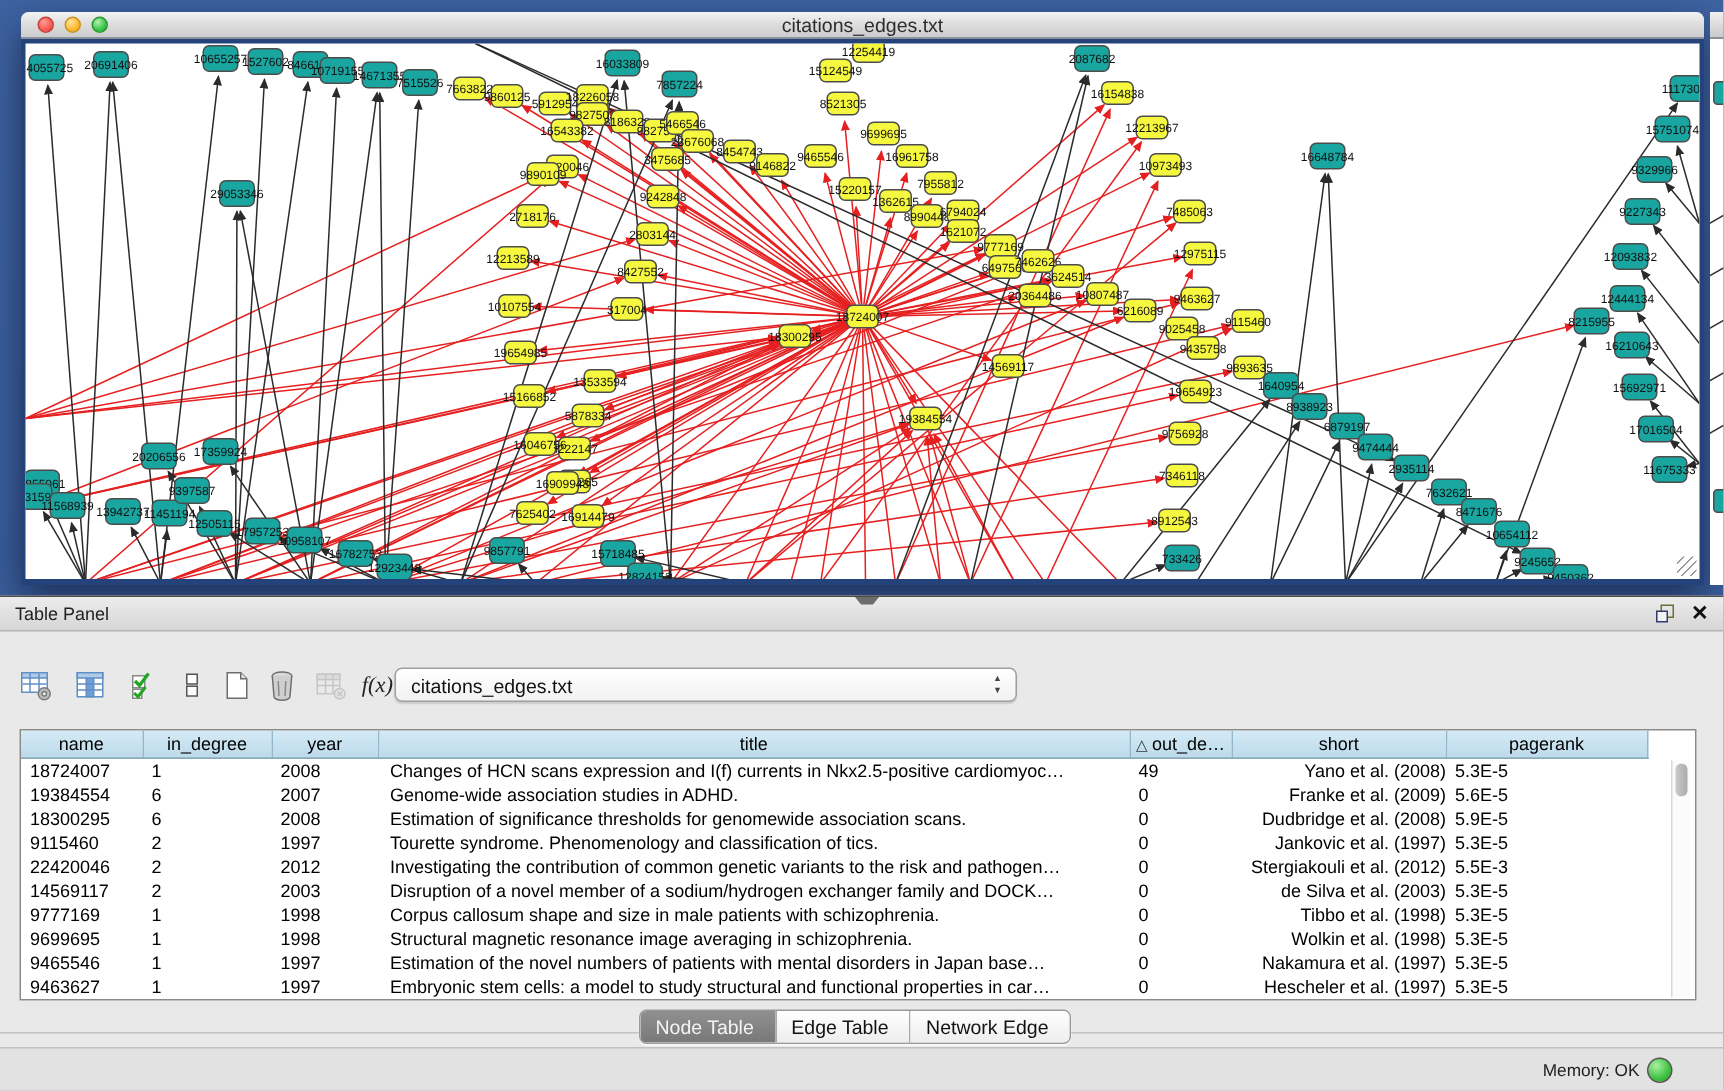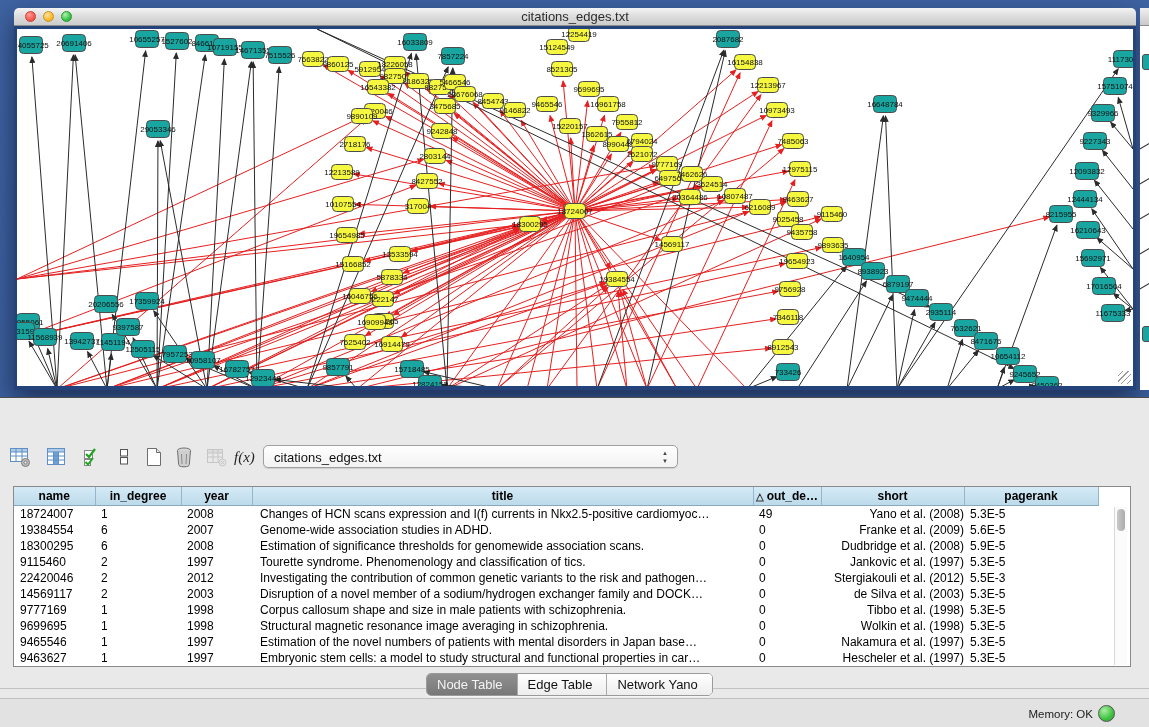--- a/index.html
+++ b/index.html
@@ -34,30 +34,30 @@
   .sl-line{position:absolute;width:14px;height:1px;background:#333;transform:rotate(-30deg)}
   
   #table-panel{position:absolute;left:0;top:397px;width:1149px;height:330px;background:#e9e9e9;border-top:1px solid #4c4c4c}
   #panel-header{height:22px;background:linear-gradient(180deg,#ececec,#d6d6d6);border-bottom:1px solid #b3b3b3;position:relative}
   #panel-title{position:absolute;left:10px;top:4px;font-size:12px;color:#222}
   #panel-grab{position:absolute;left:570px;top:0;width:8px;height:5px;border-left:4px solid transparent;border-right:4px solid transparent;border-top:5px solid #6d6d6d}
   #panel-float{position:absolute;right:32px;top:4px;width:14px;height:14px;cursor:default}
   #panel-close{position:absolute;right:10px;top:2px;font-size:14px;font-weight:bold;color:#111}
   
   #panel-toolbar{position:absolute;left:0;top:23px;width:100%;height:58px}
-  .tb-btn{position:absolute;top:22px;width:28px;height:28px;display:flex;align-items:center;justify-content:flex-start}
+  .tb-btn{position:absolute;top:22px;width:28px;height:28px;display:flex;align-items:center;justify-content:flex-end}
   #combo{position:absolute;left:263px;top:24px;width:415px;height:23px;box-sizing:border-box;
     background:linear-gradient(180deg,#ffffff,#f2f2f2);border:1px solid #9f9f9f;border-radius:5px;
     box-shadow:0 1px 1px rgba(0,0,0,.12);}
   #combo-value{position:absolute;left:10px;top:4px;font-size:13px;color:#111}
   #combo-stepper{position:absolute;right:7px;top:3px;width:10px;height:16px;font-size:6px;line-height:8px;color:#444;text-align:center}
   
   #table-wrap{position:absolute;left:13px;top:88px;width:1118px;height:181px;background:#fff;border:1px solid #8a8a8a;box-sizing:border-box;overflow:hidden}
   table{border-collapse:collapse;table-layout:fixed;width:1084px;font-size:12px;color:#000}
-  th{height:18px;font-weight:bold;font-size:12px;text-align:center;
+  th{height:18px;font-weight:normal;font-size:12px;text-align:center;
      background:linear-gradient(180deg,#d5eaf6,#bcdaea);border-right:1px solid #93b6ca;border-bottom:1px solid #8aa9bd;padding:0;overflow:hidden;white-space:nowrap}
   th:last-child{border-right:1px solid #93b6ca}
   td{height:16px;padding:0 0 0 6px;white-space:nowrap;overflow:hidden;border:none}
   td.c-short{text-align:right;padding:0}
   td.c-title{padding-left:8px}
   .sort-glyph{font-size:10px;color:#333;margin-right:3px}
   #vscroll{position:absolute;right:3px;top:20px;width:12px;height:158px;background:#fbfbfb;border-left:1px solid #d9d9d9}
   #vscroll .thumb{position:absolute;left:2px;top:2px;width:8px;height:22px;border-radius:5px;background:linear-gradient(90deg,#c9c9c9,#ababab)}
   
   #tab-divider{position:absolute;left:0;top:290px;width:100%;height:1px;background:#c2c2c2}
@@ -763,20 +763,31 @@
     <div class="sl-line" style="top:120px;left:-3px"></div>
     <div class="sl-line" style="top:155px;left:-3px"></div>
     <div class="sl-line" style="top:190px;left:-3px"></div>
     <div class="sl-line" style="top:225px;left:-3px"></div>
     <div class="sl-line" style="top:260px;left:-3px"></div>
     <div class="sl-node" style="top:300px;left:2px"></div>
   </div>
 </div>
 
 <div id="table-panel">
+  <div id="panel-header">
+    <div id="panel-grab"></div>
+    <div id="panel-title">Table Panel</div>
+    <div id="panel-float">
+      <svg class="icon-svg" width="14" height="14" viewBox="0 0 14 14">
+        <rect x="4.5" y="1.5" width="8" height="8" fill="none" stroke="#6a6f3a" stroke-width="1"></rect>
+        <rect x="1.5" y="5.5" width="7" height="7" fill="#f2f2f2" stroke="#333a6e" stroke-width="1"></rect>
+      </svg>
+    </div>
+    <div id="panel-close">✕</div>
+  </div>
 
   <div id="panel-toolbar">
     <div class="tb-btn" style="left:8px">
       <svg class="icon-svg" width="24" height="24" viewBox="0 0 24 24">
         <rect x="2.5" y="3.5" width="17" height="13" fill="#fff" stroke="#5f8fc4"></rect>
         <rect x="2.5" y="3.5" width="17" height="3.5" fill="#aecbe8" stroke="#5f8fc4"></rect>
         <line x1="8" y1="4" x2="8" y2="16.5" stroke="#5f8fc4"></line>
           <line x1="14" y1="4" x2="14" y2="16.5" stroke="#5f8fc4"></line>
         <line x1="3" y1="11" x2="19" y2="11" stroke="#5f8fc4"></line>
         <circle cx="17.5" cy="17.5" r="4" fill="#bdbdbd" stroke="#7c7c7c"></circle>
@@ -957,20 +968,20 @@
     </table>
     <div id="vscroll">
       <div class="thumb"></div>
     </div>
   </div>
 
   <div id="tab-divider"></div>
   <div id="tab-bar">
       <div class="seg active">Node Table</div>
       <div class="seg">Edge Table</div>
-      <div class="seg">Network Yano</div>
+      <div class="seg">Network Edge</div>
     </div>
 
   <div id="status-bar">
     <div id="memory-label">Memory: OK</div>
     <div id="memory-dot"></div>
   </div>
 </div>
 
 </body></html>

